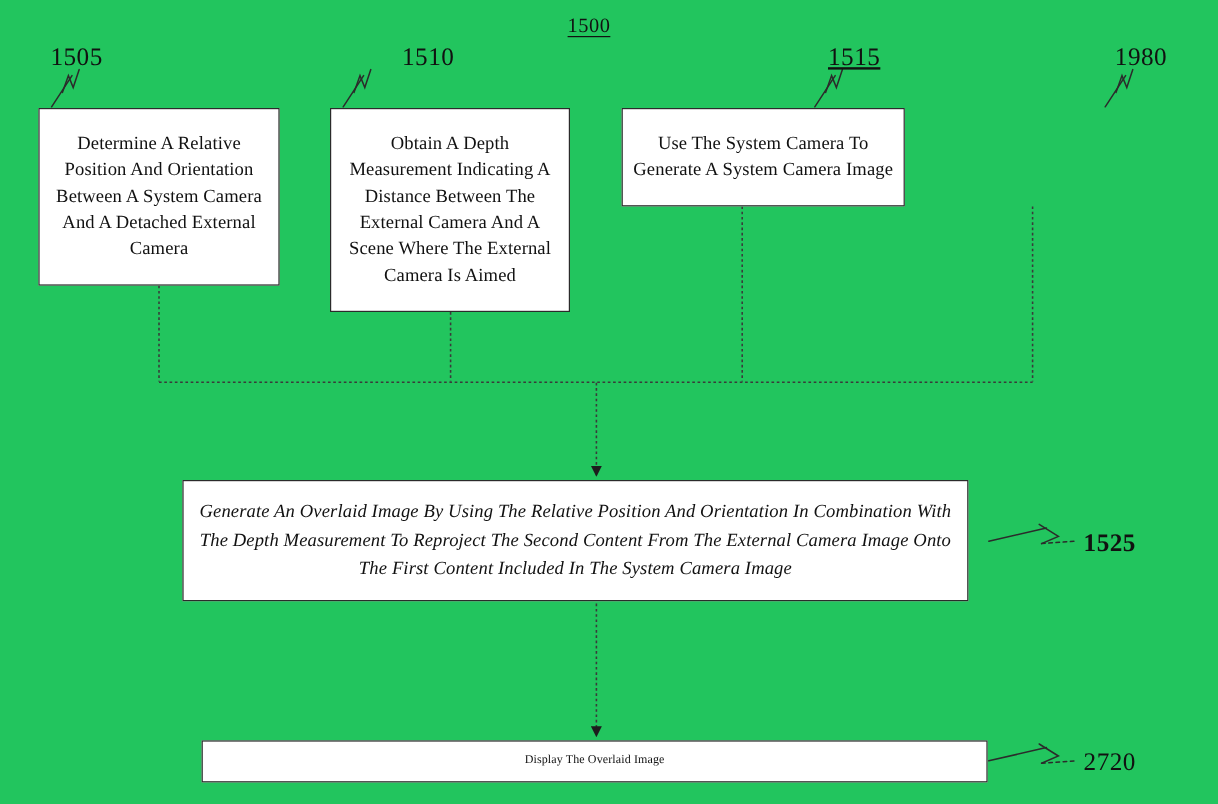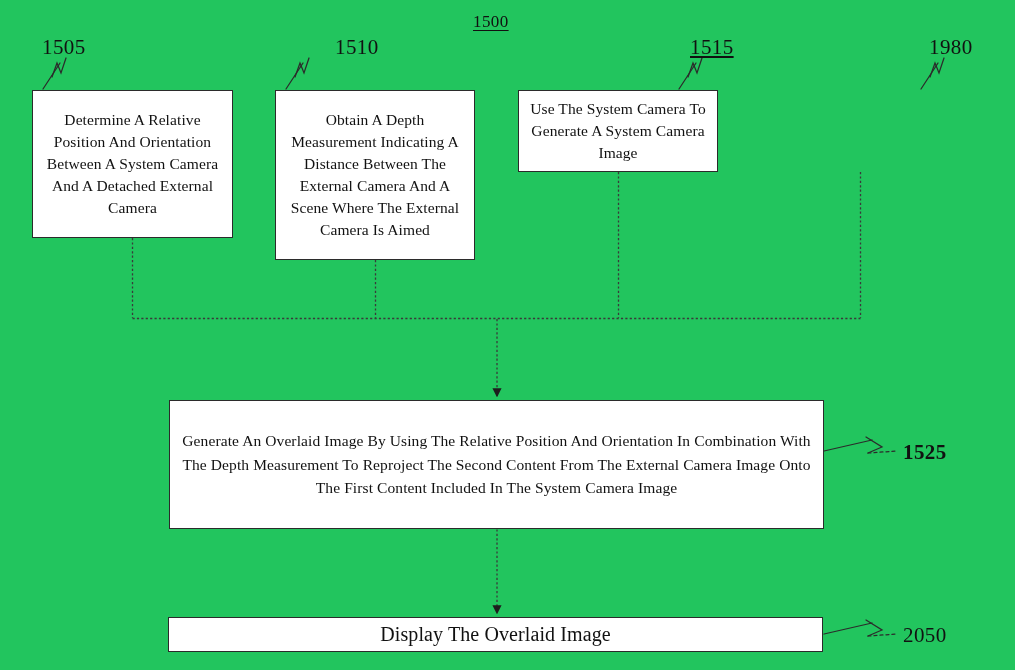--- a/index.html
+++ b/index.html
@@ -56,26 +56,26 @@
     text-align: center;
     padding: 4px 7px;
   }
   .pbox .ptext {
     font-size: 15.5px;
     line-height: 1.42;
     letter-spacing: 0.1px;
   }
   #box-1505 { left: 32px;  top: 90px;  width: 201px; height: 148px; }
   #box-1510 { left: 275px; top: 90px;  width: 200px; height: 170px; }
-  #box-1515 { left: 518px; top: 90px;  width: 200px; height: 82px;  }
+  #box-1515 { left: 518px; top: 90px;  width: 236px; height: 82px;  }
   #box-1520 { left: 760px; top: 90px;  width: 200px; height: 82px;  }
-  #box-1525 { left: 169px; top: 400px; width: 655px; height: 129px; }
+  #box-1525 { left: 152px; top: 400px; width: 655px; height: 101px; font-style: italic; }
   #box-1530 { left: 168px; top: 617px; width: 655px; height: 35px;  }
   #box-1525 .ptext { font-size: 15.5px; line-height: 1.52; }
-  #box-1530 .ptext { font-size: 20px; }
+  #box-1530 .ptext { font-size: 10px; }
 </style>
 </head>
 <body>
 
 <div id="figure">
 
   <svg id="lines" viewBox="0 0 1015 670" width="1015" height="670" xmlns="http://www.w3.org/2000/svg">
     <defs>
       <marker id="arrowhead" viewBox="0 0 10 10" refX="8.5" refY="5" markerWidth="7" markerHeight="7" orient="auto-start-reverse">
         <path d="M 0 0 L 10 5 L 0 10 z" fill="#1d1d1d"></path>
@@ -128,21 +128,21 @@
     </g>
   </svg>
 
   <div class="fig-title" style="left:473px; top:12px;">1500</div>
 
   <div class="ref-num" style="left:42px;  top:35px;">1505</div>
   <div class="ref-num" style="left:287px; top:35px;margin-left:48px;">1510</div>
   <div class="ref-num" style="left:690px; top:35px;text-decoration:underline;">1515</div>
   <div class="ref-num" style="left:929px; top:35px;">1980</div>
   <div class="ref-num" style="left:903px; top:440px;font-weight:bold;">1525</div>
-  <div class="ref-num" style="left:903px; top:623px;">2050</div>
+  <div class="ref-num" style="left:903px; top:623px;">2720</div>
 
   <div class="pbox" id="box-1510">
     <span class="ptext">Obtain A Depth Measurement Indicating A Distance Between The External Camera And A Scene Where The External Camera Is Aimed</span>
   </div>
 
   <div class="pbox" id="box-1505">
     <span class="ptext">Determine A Relative Position And Orientation Between A System Camera And A Detached External Camera</span>
   </div>
 
   <div class="pbox" id="box-1515">

